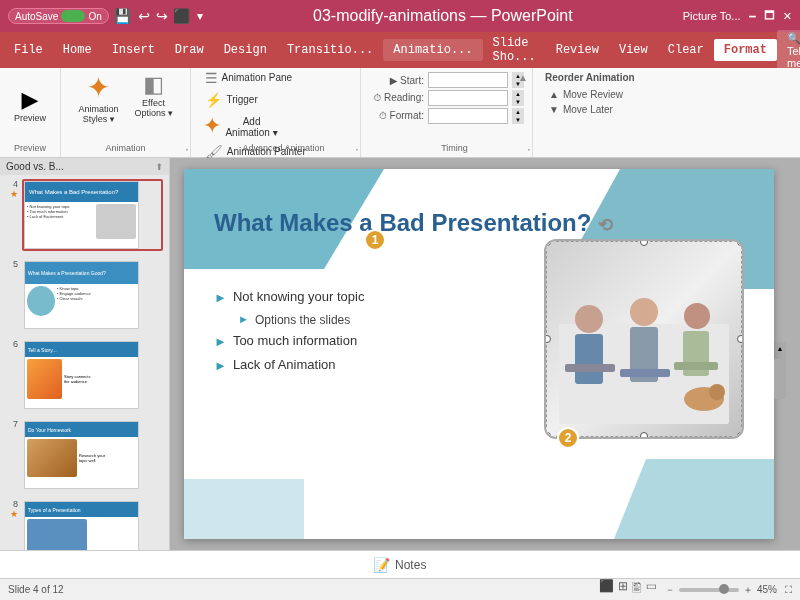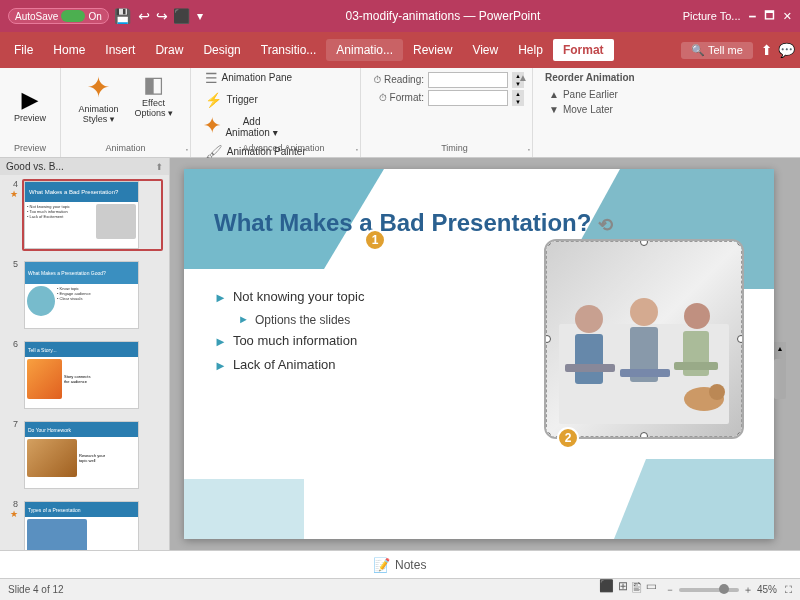--- a/index.html
+++ b/index.html
@@ -9,21 +9,21 @@
     .title-bar {
       height: 32px;
       background: #b83b5e;
       display: flex;
       align-items: center;
       justify-content: space-between;
       padding: 0 8px;
       color: white;
     }
     .title-bar-left { display: flex; align-items: center; gap: 6px; }
-    .title-bar-center { flex: 1; text-align: center; font-size: 12px; color: white; }
+    .title-bar-center { flex: 1; text-align: center; font-size: 16px; color: white; }
     .title-bar-right { display: flex; align-items: center; gap: 8px; }
     .autosave-badge {
       background: #c94f70;
       border: 1px solid #e8799a;
       border-radius: 10px;
       padding: 1px 6px;
       font-size: 10px;
       display: flex; align-items: center; gap: 3px;
     }
     .toggle-on {
@@ -40,20 +40,21 @@
       display: flex;
       align-items: center;
       padding: 0 4px;
       color: white;
     }
     .menu-item {
       padding: 4px 10px;
       cursor: pointer;
       font-size: 12px;
       border-radius: 3px;
+      font-family: Liberation Mono, monospace;
     }
     .menu-item.animations-tab {
       background: rgba(255,255,255,0.15);
       color: white;
     }
 
     
     .ribbon {
       height: 90px;
       background: #f8f8f8;
@@ -470,23 +471,24 @@
 </div>
 
 <div class="menu-bar">
   <span class="menu-item">File</span>
   <span class="menu-item">Home</span>
   <span class="menu-item">Insert</span>
   <span class="menu-item">Draw</span>
   <span class="menu-item">Design</span>
   <span class="menu-item">Transitio...</span>
   <span class="menu-item animations-tab">Animatio...</span>
+  <span class="menu-item">Slide Sho...</span>
   <span class="menu-item">Review</span>
   <span class="menu-item">View</span>
-  <span class="menu-item">Help</span>
+  <span class="menu-item">Clear</span>
   <span class="menu-item" style="background:#fff;color:#c0474a;font-weight:bold;border-radius:2px;">Format</span>
   <span style="flex:1"></span>
   <span style="background:rgba(255,255,255,0.2);color:white;padding:2px 10px;border-radius:3px;font-size:11px;">🔍 Tell me</span>
   <span style="margin-left:8px;font-size:14px;">⬆</span>
   <span style="margin-left:6px;font-size:14px;">💬</span>
 </div>
 
 <div class="ribbon">
 
   <div class="ribbon-group" style="min-width:56px;">
@@ -532,20 +534,28 @@
         <span class="sm-icon">🖌</span>
         <span>Animation Painter</span>
       </div>
     </div>
     <span class="ribbon-group-label">Advanced Animation</span>
     <span class="ribbon-expand">⬞</span>
   </div>
 
   <div class="timing-group" style="padding-bottom:18px;position:relative;">
     <div class="timing-row">
+      <span class="timing-label">▶ Start:</span>
+      <input class="timing-input" value="" style="">
+      <div class="timing-spinner">
+        <button class="spin-btn">▲</button>
+        <button class="spin-btn">▼</button>
+      </div>
+    </div>
+    <div class="timing-row">
       <span class="timing-label">⏱ Reading:</span>
       <input class="timing-input" value="" style="">
       <div class="timing-spinner">
         <button class="spin-btn">▲</button>
         <button class="spin-btn">▼</button>
       </div>
     </div>
     <div class="timing-row">
       <span class="timing-label">⏱ Format:</span>
       <input class="timing-input" value="" style="">
@@ -556,21 +566,21 @@
     </div>
     <span class="ribbon-group-label">Timing</span>
     <span class="ribbon-expand">⬞</span>
     <span style="position:absolute;top:4px;right:4px;font-size:10px;color:#888;cursor:pointer;">▲</span>
   </div>
 
   <div class="reorder-group" style="padding-bottom:8px;">
     <span class="reorder-title">Reorder Animation</span>
     <div class="reorder-btn">
       <span class="reorder-icon">▲</span>
-      <span>Pane Earlier</span>
+      <span>Move Review</span>
     </div>
     <div class="reorder-btn">
       <span class="reorder-icon">▼</span>
       <span>Move Later</span>
     </div>
   </div>
 </div>
 
 <div class="main-area" style="height:392px;">
 

